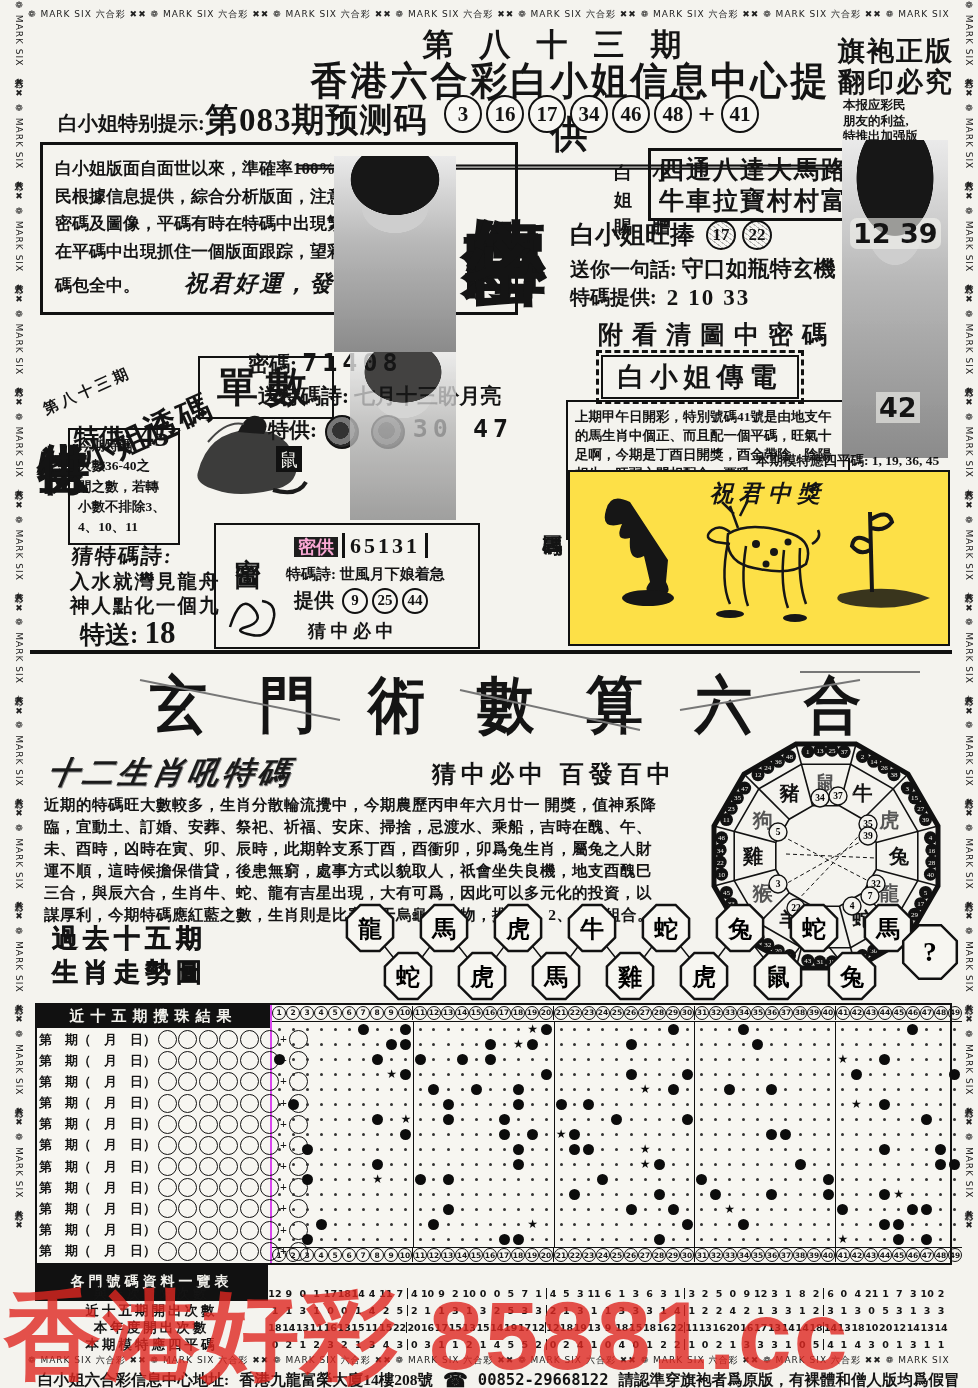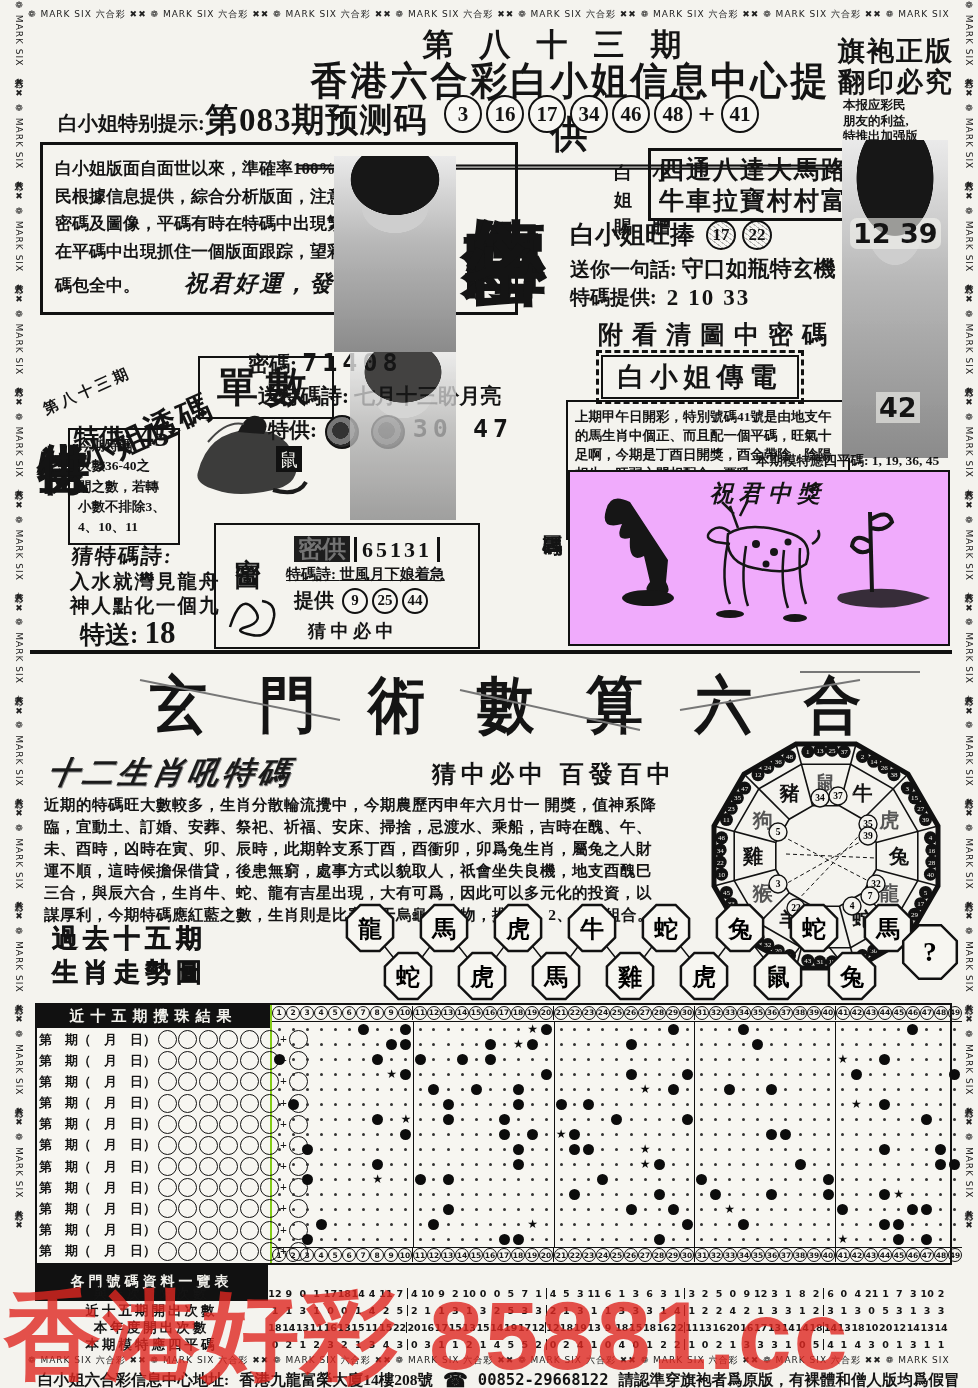--- a/index.html
+++ b/index.html
@@ -42,21 +42,21 @@
   .parity-box{border:2.5px solid #111;text-align:center;font-size:41px;font-weight:900;
               letter-spacing:8px;padding:2px 10px;}
   .tegong-line{font-size:25px;font-weight:900;}
   .tegong-line .v{font-size:31px;}
   .zodiac-note-box{border:2px solid #111;padding:6px 8px;font-size:13.5px;font-weight:bold;
                    line-height:1.5;}
   .poem-title{font-size:21px;font-weight:900;letter-spacing:2px;transform:skewX(-6deg);}
   .poem-line{font-size:19.5px;font-weight:bold;letter-spacing:2px;}
   .vert-title{writing-mode:vertical-rl;text-orientation:upright;font-weight:900;}
   .micode-box{border:2.5px solid #111;}
-  .smudge-label{background:#1d1d1d;color:#737373;padding:0 4px;font-size:24px;font-weight:bold;}
+  .smudge-label{background:#1d1d1d;color:#f9a8d4;padding:0 4px;font-size:18px;font-weight:bold;}
   .code-bars{font-size:22px;font-weight:bold;letter-spacing:3px;border-left:3px solid #111;
              border-right:3px solid #111;padding:0 5px;}
   .nc-md{width:30px;height:30px;font-size:17px;margin:0 3px;}
   .nc-sm{width:26px;height:26px;font-size:15px;margin:0 2px;}
   .scribble{position:relative;}
   .scribble:after{content:"";position:absolute;inset:-2px;border-radius:50%;
      background:repeating-linear-gradient(37deg,transparent 0 3px,rgba(20,20,20,.28) 3px 4px);}
   
   .photo{background:
      radial-gradient(ellipse 60% 30% at 50% 12%,#1c1c1c 0 60%,transparent 61%),
@@ -72,36 +72,36 @@
   .sentence .v{font-size:22px;font-weight:900;}
   .see-note{font-size:25px;font-weight:900;letter-spacing:9px;}
   .dashed-box{border:3.5px dashed #111;padding:2px;}
   .dashed-box .inner{border:2px solid #111;font-size:27px;font-weight:900;letter-spacing:6px;
                      text-align:center;padding:2px 8px;}
   .analysis-box{border:2px solid #111;padding:5px 7px;font-size:13.5px;font-weight:bold;
                 line-height:1.42;}
   .attention{font-size:21px;font-weight:900;letter-spacing:5px;text-align:center;}
   .model-num{font-size:27px;font-weight:bold;font-family:"DejaVu Sans",sans-serif;}
   .pingma{font-size:13.5px;font-weight:bold;}
-  .deer-box{border:2.5px solid #111;background:#f0abfc;}
+  .deer-box{border:2.5px solid #111;background:#fde047;}
   .deer-title{font-size:23px;font-weight:900;font-style:italic;letter-spacing:6px;}
   
   .midband{font-size:57px;font-weight:900;letter-spacing:52px;white-space:nowrap;
            transform:scaleY(1.08);}
   .sub-zodiac{font-size:31px;font-weight:900;font-style:italic;letter-spacing:4px;
               transform:skewX(-10deg);color:#1a1a1a;text-shadow:1px 1px 0 #888;}
   .slogan{font-size:24px;font-weight:900;letter-spacing:5px;font-family:"Liberation Sans",sans-serif;}
   .zpara{font-size:15.5px;font-weight:bold;line-height:1.42;letter-spacing:.5px;}
   .trend-label{font-size:26px;font-weight:900;letter-spacing:5px;color:#2b2b2b;
                -webkit-text-stroke:.6px #111;line-height:1.3;}
   
   .band{background:#111;color:#f2f1ec;font-weight:bold;display:flex;align-items:center;
         justify-content:space-around;font-size:15px;}
   .bottomtable{border:2.5px solid #111;display:flex;background:#f7f6f1;}
-  .lpanel{width:233px;border-right:2px solid #84cc16;display:flex;flex-direction:column;}
+  .lpanel{width:233px;border-right:2px solid #d946ef;display:flex;flex-direction:column;}
   .lrows{flex:1;display:flex;flex-direction:column;justify-content:space-around;padding:1px 2px;}
   .lrow{display:flex;align-items:center;font-size:13px;font-weight:bold;white-space:nowrap;}
   .lrow .oc{width:17px;height:17px;border:1.5px solid #111;border-radius:50%;margin-left:1.5px;
             flex:0 0 auto;}
   .lrow .pl{font-size:12px;margin:0 1px;font-weight:bold;}
   .matrix{flex:1;display:flex;flex-direction:column;}
   .mgrid{display:grid;grid-template-columns:repeat(49,1fr);align-items:center;}
   .mhead{height:17px;border-bottom:1px solid #111;}
   .mfoot{height:17px;border-top:1px solid #111;}
   .mh{display:flex;align-items:center;justify-content:center;}
@@ -223,21 +223,21 @@
 
   <div class="abs micode-box" style="left:214px;top:523px;width:262px;height:122px;">
     <div class="abs vert-title" style="left:14px;top:12px;font-size:26px;height:70px;letter-spacing:8px;">密圖</div>
     <svg class="abs" style="left:6px;top:62px;" width="62" height="56" viewBox="0 0 62 56">
       <path d="M8 40 Q18 8 30 20 Q44 34 24 40 Q10 44 30 48 Q48 52 52 30 Q54 16 40 14" stroke="#111" stroke-width="2.5" fill="none"></path>
     </svg>
     <div class="abs" style="left:78px;top:8px;">
       <span class="smudge-label">密供</span>
       <span class="code-bars">65131</span>
     </div>
-    <div class="abs" style="left:70px;top:40px;font-size:15px;font-weight:bold;text-decoration:underline;">
+    <div class="abs" style="left:70px;top:40px;font-size:15px;font-weight:bold;">
       <span>特碼詩:</span>
       <span>世風月下娘着急</span>
     </div>
     <div class="abs" style="left:78px;top:62px;font-size:20px;font-weight:900;display:flex;align-items:center;gap:6px;">
       <span>提供</span>
       <span id="tigong-nums" style="display:inline-flex;">
           <span class="nc nc-sm">9</span>
           <span class="nc nc-sm">25</span>
           <span class="nc nc-sm">44</span>
         </span>

